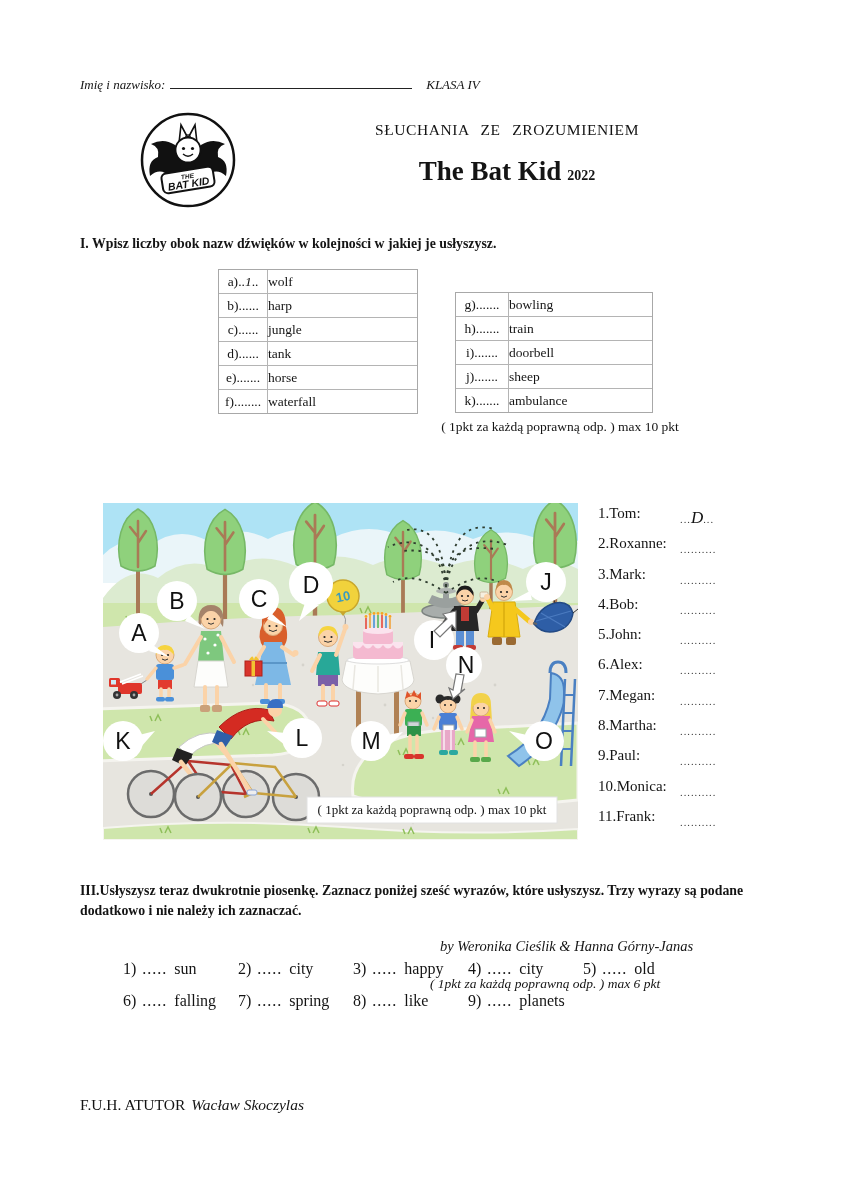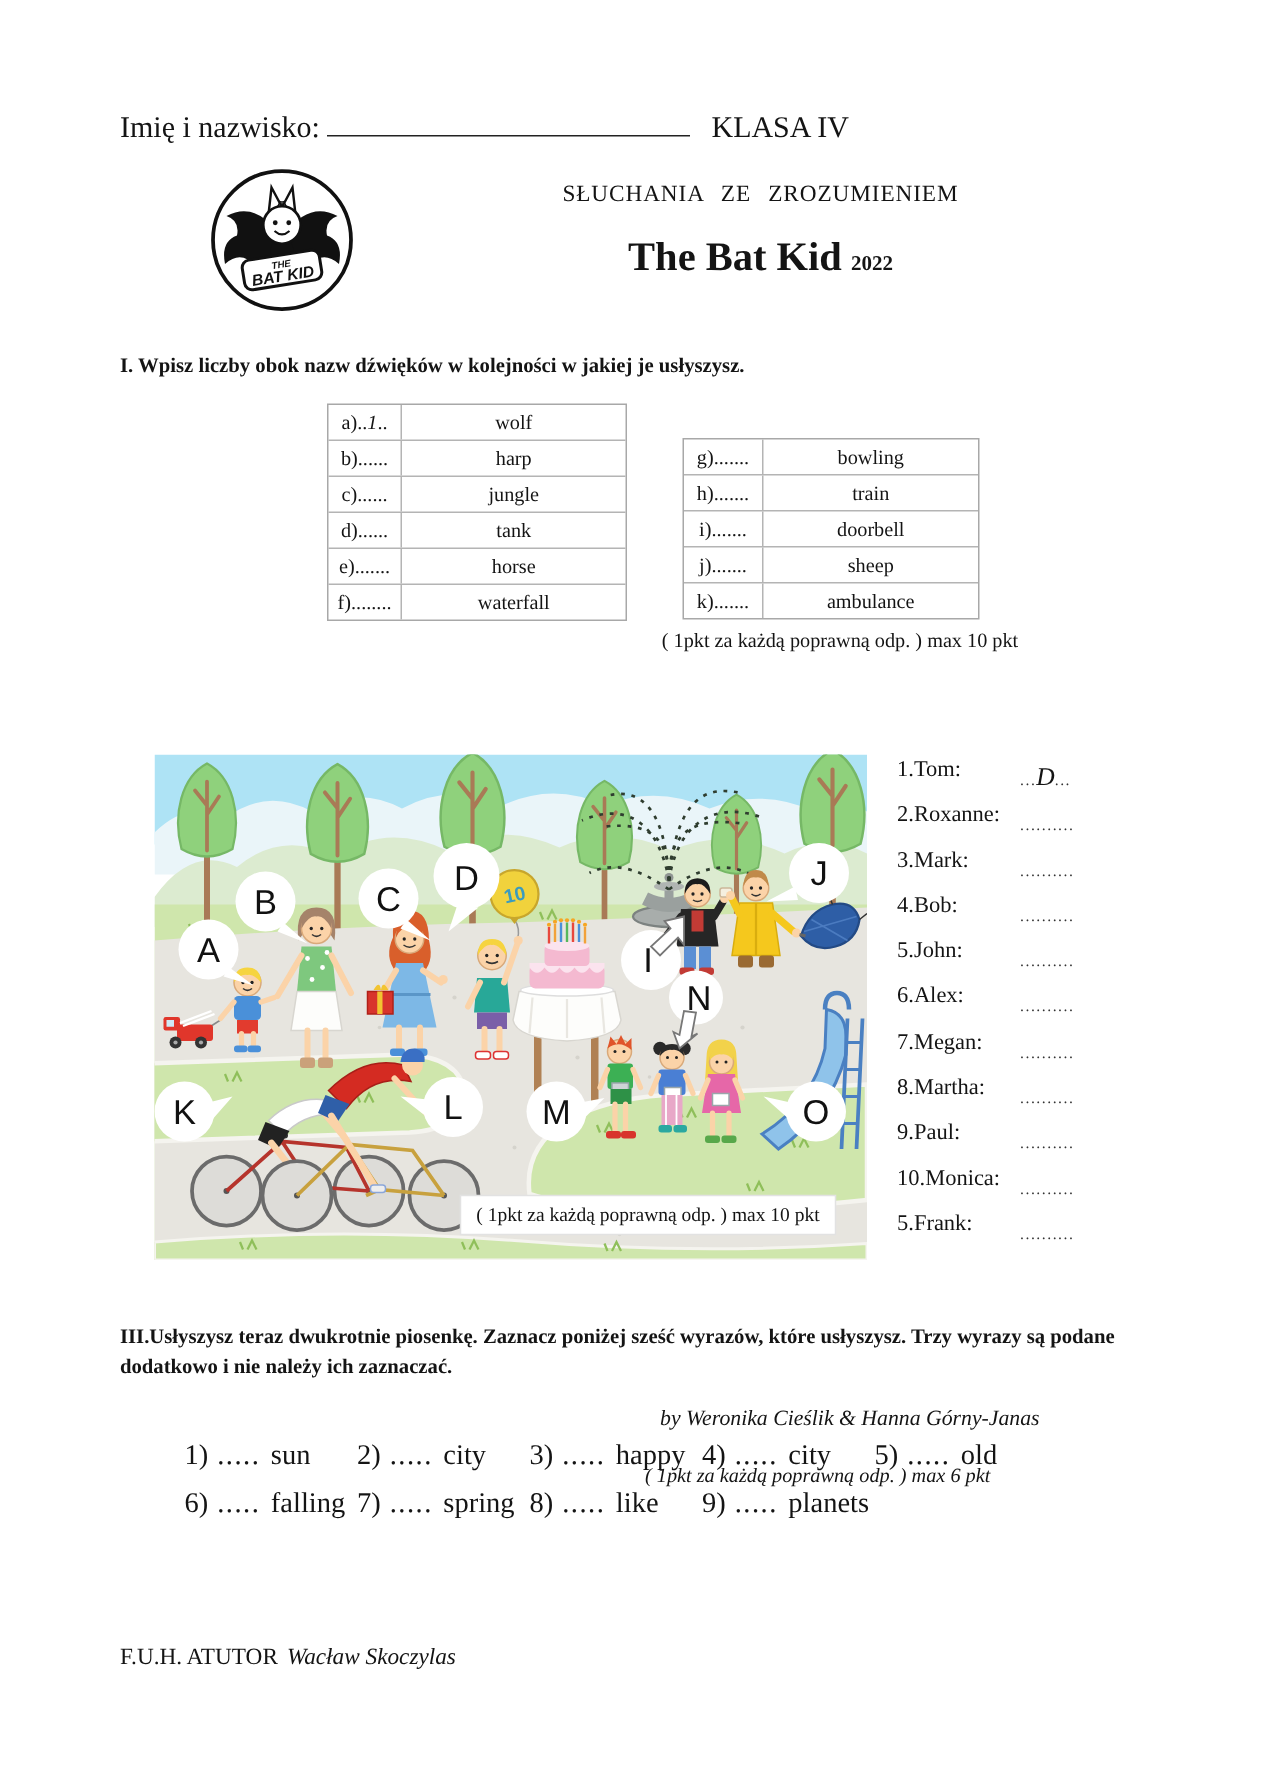--- a/index.html
+++ b/index.html
@@ -1,61 +1,61 @@
 <!DOCTYPE html>
 <html><head>
 <meta charset="utf-8">
 <style>
   html,body { margin:0; padding:0; background:#ffffff; }
   .page { position:relative; width:848px; height:1193px; background:#fff;
           font-family:"Liberation Serif","DejaVu Serif",serif; color:#141414; overflow:hidden; }
   .abs { position:absolute; }
 
   
-  .hdr { left:80px; top:74px; font-size:20px; }
+  .hdr { left:80px; top:74px; font-size:13px;font-style:italic; }
   .hdr .fill-line { display:inline-block; width:242px; border-bottom:1.3px solid #222; height:14px; margin-left:5px; }
   .hdr .klasa { margin-left:14px; }
 
   
   .masthead { left:252px; top:116px; width:510px; text-align:center; }
   .masthead .l1 { font-size:15.5px; letter-spacing:0.6px; word-spacing:7px; }
   .masthead .l2 { font-size:15.5px; letter-spacing:0.6px; word-spacing:7px; margin-top:5px; }
   .masthead .ttl { margin-top:17px; font-size:27px; font-weight:bold; }
   .masthead .yr  { font-size:14px; font-weight:bold; margin-left:6px; }
 
   
   .sec-head { font-weight:bold; font-size:13.8px; }
 
   
   .stable { position:absolute; border:1px solid #a8a8a8; background:#fff; }
   .srow { display:flex; align-items:center; height:23px; font-size:13.5px; border-top:1px solid #b4b4b4; }
   .srow:first-child { border-top:none; }
   .scell-label { width:48px; border-right:1px solid #b4b4b4; text-align:center; height:100%; display:flex; align-items:center; justify-content:center; }
   .stable.right .scell-label { width:52px; }
-  .scell-word { flex:1; text-align:center; }
+  .scell-word { flex:1; text-align:left; }
   .hand { font-style:italic; }
 
   .points { font-size:13.5px; }
 
   
   .names { left:598px; top:505px; width:180px; }
   .name-row { position:relative; height:30.3px; font-size:15px; }
   .name-ans { position:absolute; left:82px; top:3px; font-size:10.5px; color:#333; letter-spacing:1px; }
   .name-ans .name-ans-letter { font-size:17px; font-style:italic; letter-spacing:0; color:#141414; }
 
   
   .pic { left:103px; top:503px; width:475px; height:337px; }
   .pic svg { display:block; }
   .bubble-letter { font-family:"Liberation Sans","DejaVu Sans",sans-serif; font-size:23px; fill:#111; }
   .pic-caption { font-family:"Liberation Serif","DejaVu Serif",serif; font-size:13px; fill:#141414; }
 
   
   .sec3-head { left:80px; top:881px; width:724px; font-weight:bold; font-size:13.8px; line-height:20px; }
   .credit { left:440px; top:921px; font-size:14.5px; font-style:italic;margin-top:17px; }
-  .words-grid { left:123px; top:960px; display:grid; grid-template-columns:repeat(5,115px); grid-auto-rows:32px; font-size:19px; }
+  .words-grid { left:123px; top:960px; display:grid; grid-template-columns:repeat(5,115px); grid-auto-rows:32px; font-size:16px; }
   .wdots { margin:0 7px 0 6px; letter-spacing:1px; }
 
   .footer { left:80px; top:1096px; font-size:15.5px; }
   .footer .co { font-weight:normal; }
   .footer .au { font-style:italic; margin-left:6px; }
 </style>
 </head>
 <body>
 
 <div class="page">
@@ -641,21 +641,21 @@
         <span>9.Paul:</span>
         <span class="name-ans"><span>..........</span><span class="name-ans-letter"></span><span></span></span>
       </div>
 
       <div class="name-row">
         <span>10.Monica:</span>
         <span class="name-ans"><span>..........</span><span class="name-ans-letter"></span><span></span></span>
       </div>
 
       <div class="name-row">
-        <span>5.Frank:</span>
+        <span>11.Frank:</span>
         <span class="name-ans"><span>..........</span><span class="name-ans-letter"></span><span></span></span>
       </div>
 
   </div>
 
   <div class="abs sec3-head">
     <div>III.Usłyszysz teraz dwukrotnie piosenkę. Zaznacz poniżej sześć wyrazów, które usłyszysz. Trzy wyrazy są podane</div>
     <div>dodatkowo i nie należy ich zaznaczać.</div>
   </div>
   <div class="abs credit">by Weronika Cieślik &amp; Hanna Górny-Janas</div>

